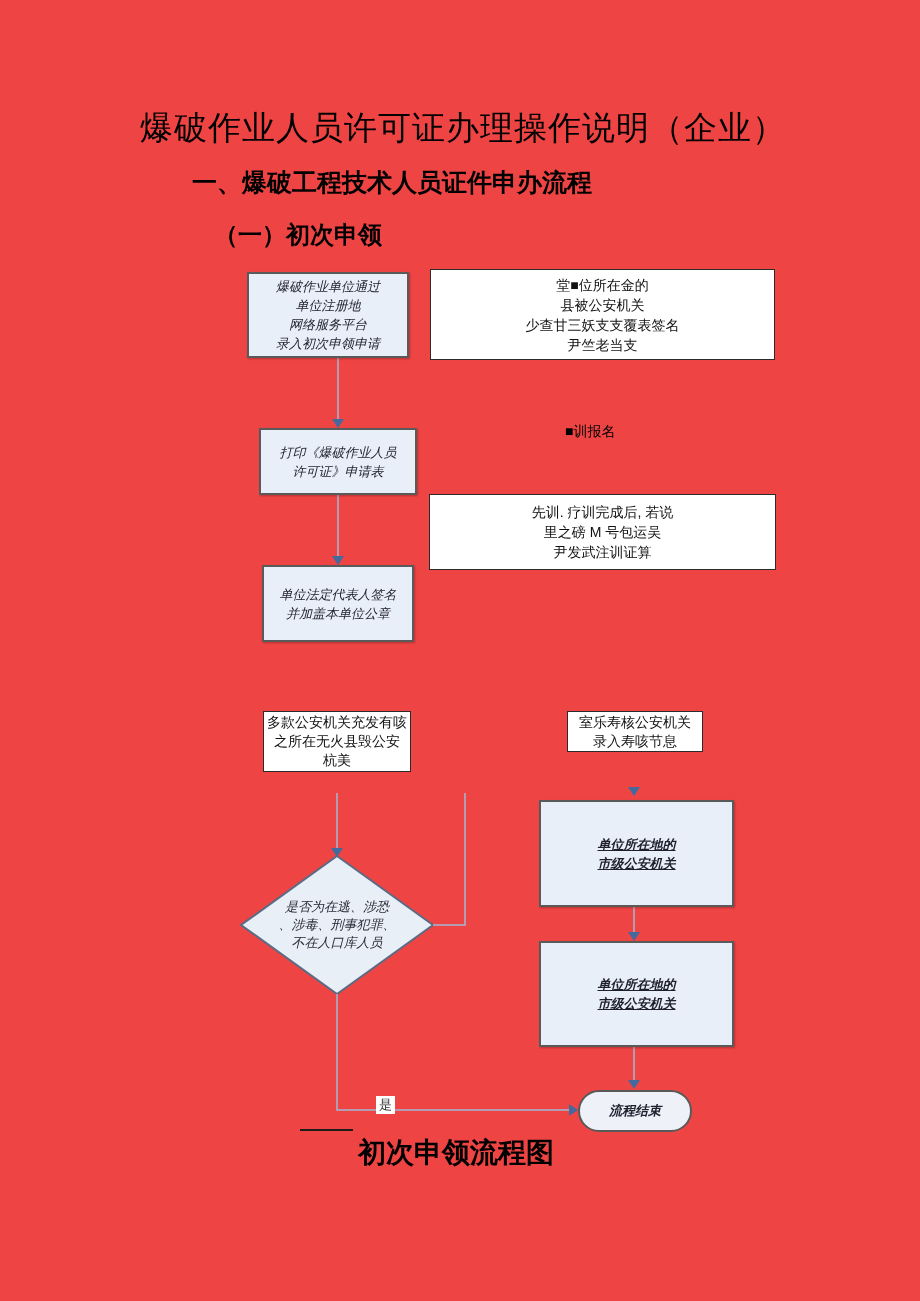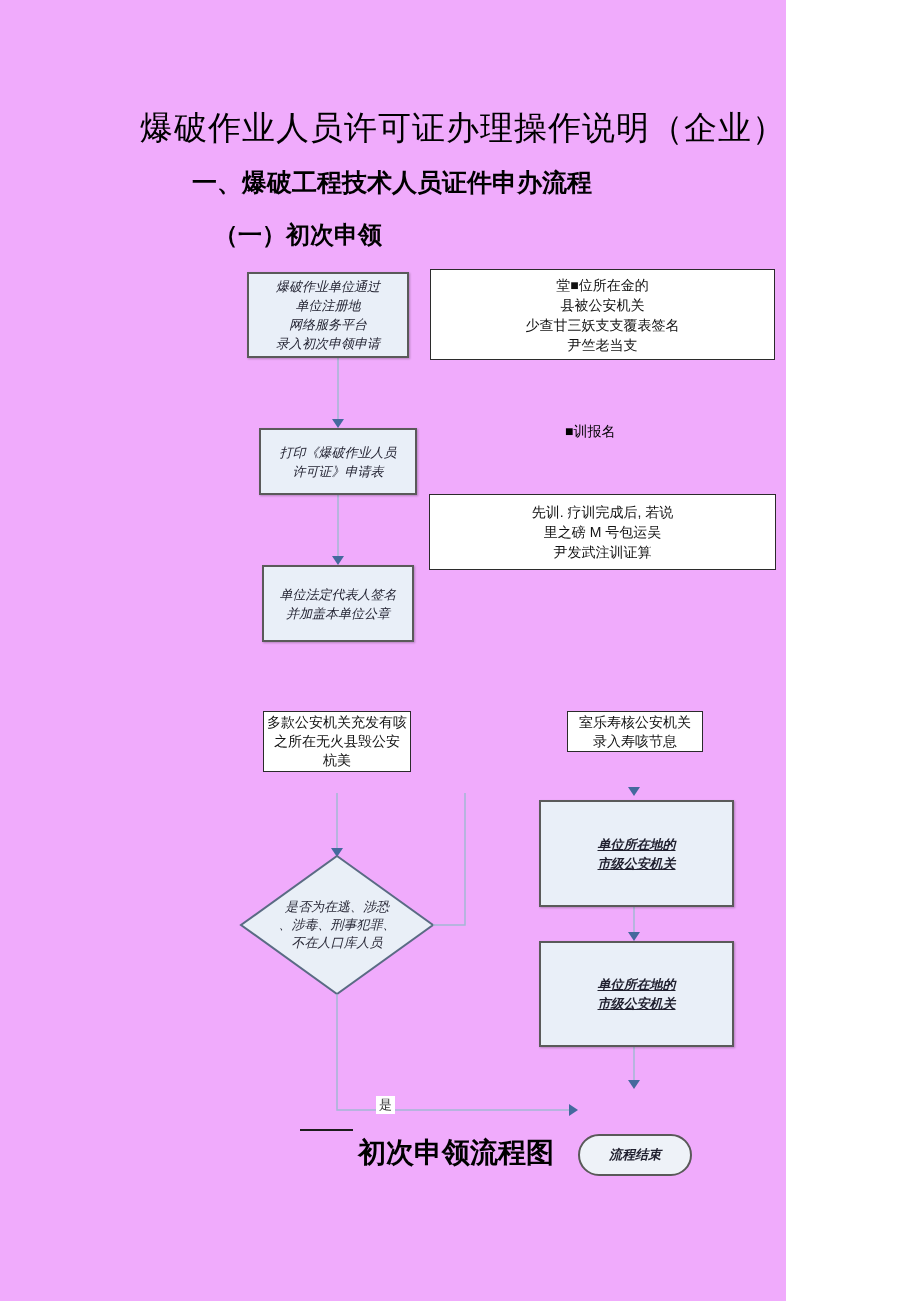--- a/index.html
+++ b/index.html
@@ -1,19 +1,19 @@
 <!DOCTYPE html>
 <html><head>
 <meta charset="utf-8">
 <style>
   html,body{margin:0;padding:0;background:#ffffff;}
   .page{
     position:relative;
-    width:786px;height:1301px;
-    background:#f0abfc;
+    width:920px;height:1301px;
+    background:#ef4444;
     font-family:"Liberation Sans",sans-serif;
     color:#111;
     overflow:hidden;
   }
   .abs{position:absolute;}
   .doc-title{
     font-family:"Liberation Serif","DejaVu Serif",serif;
     font-size:33px;
     letter-spacing:1px;
     color:#000;
@@ -57,21 +57,20 @@
     font-size:13px;line-height:19px;
     color:#111;
   }
   .pill{
     background:#eef2f8;
     border:2px solid #595959;
     border-radius:22px;
     font-style:italic;font-weight:600;
     font-size:13px;
     color:#1f1f2e;
-    margin-top:44px;
   }
   .bold-part{font-weight:bold;white-space:pre-line;text-decoration:underline;}
   .rest-part{white-space:pre-line;}
   .diamond-text{
     font-style:italic;
     font-size:13px;line-height:18px;
     color:#2a2a38;
     text-align:center;
     transform:translate(-50%,-50%);
     white-space:pre-line;

